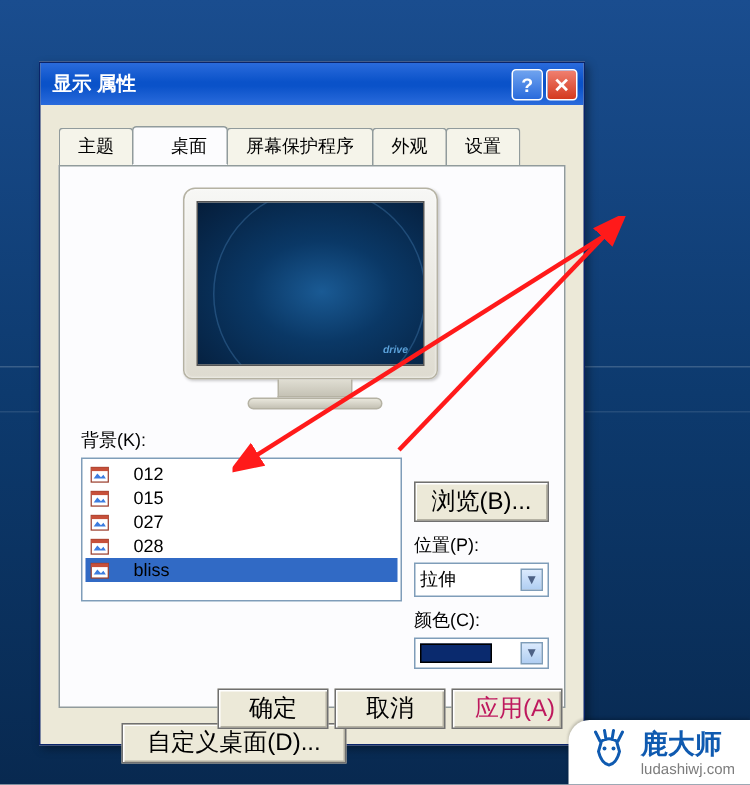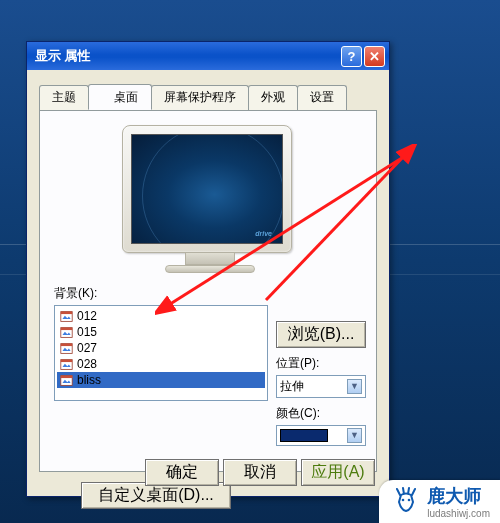--- a/index.html
+++ b/index.html
@@ -95,35 +95,35 @@
 
     .bg-section { display:flex; gap:8px; }
     .bg-left { flex:1; }
     .bg-label { font-size:12px; margin-bottom:3px; }
     .bg-list {
       width:100%; height:96px;
       border:1px solid #7F9DB9; background:#fff;
       padding:2px; overflow:auto;
     }
     .bg-item {
-      display:flex; align-items:center; gap:4px;
+      display:flex; align-items:center; gap:16px;
       padding:1px 2px; font-size:12px; cursor:pointer;
     }
     .bg-item.selected { background:#316AC5; color:#000000; }
     .bg-icon { width:14px; height:14px; display:flex; align-items:center; justify-content:center; }
     .bg-icon svg { width:13px; height:13px; }
 
     .bg-right { width:90px; display:flex; flex-direction:column; gap:3px; }
     .win-btn {
       font-size:16px; padding:2px 4px;
       border:1px solid #707070; background:#ECE9D8;
       box-shadow:inset 1px 1px 0 #fff, inset -1px -1px 0 #b5b2a3;
       cursor:pointer; text-align:center;margin-top:36px;
     }
-    .win-btn.disabled { color:#4d7c0f; }
+    .win-btn.disabled { color:#be185d;text-align:right; }
     .small-label { font-size:12px; margin-top:4px; }
     .win-select {
       font-size:12px; border:1px solid #7F9DB9; background:#fff;
       padding:2px 3px; display:flex; align-items:center; justify-content:space-between;
       cursor:pointer;
     }
     .chev { display:inline-block; width:15px; height:15px;
       background:linear-gradient(180deg,#dbeafd,#b0cef2);
       border:1px solid #7F9DB9; text-align:center; line-height:13px; font-size:9px; color:#4d6185;
     }

